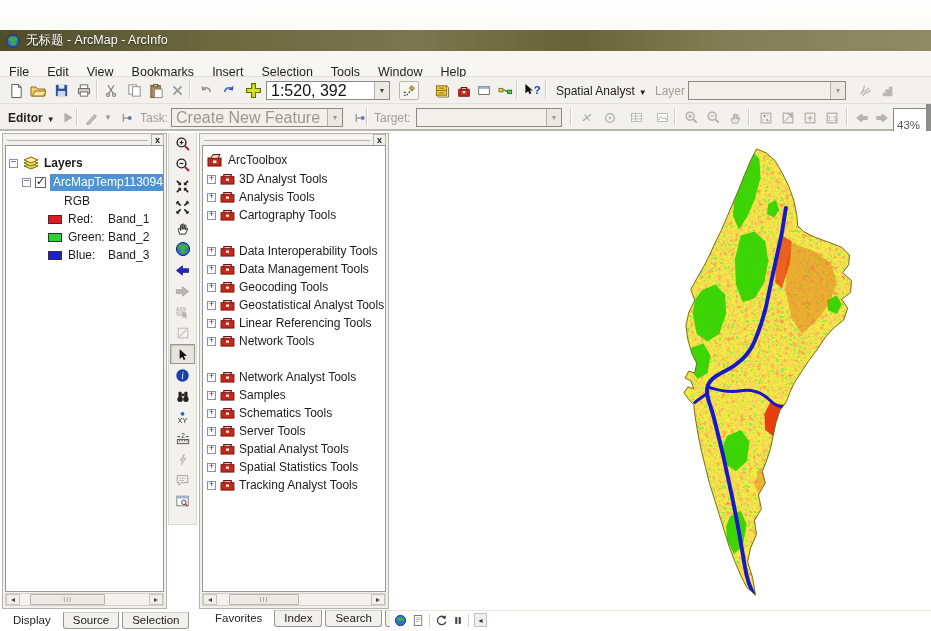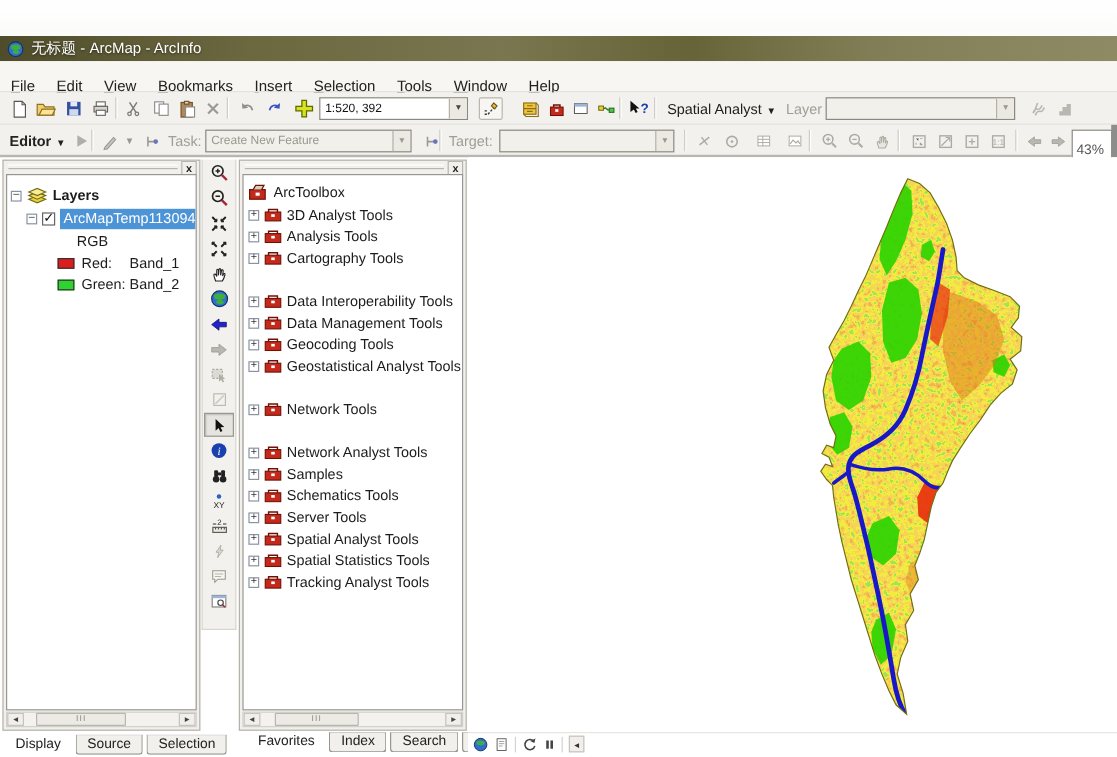--- a/index.html
+++ b/index.html
@@ -22,21 +22,21 @@
 .menubar .mitem::first-letter { text-decoration:underline; }
 
 
 .tb { position:absolute; left:0; width:931px; background:#f2f1ee; }
 .tb1 { top:77px; height:27px; border-bottom:1px solid #e2e0da; }
 .tb2 { top:104px; height:27px; border-bottom:2px solid #b9b6af; }
 .ti { position:absolute; top:4px; width:20px; height:19px; display:flex; align-items:center; justify-content:center; }
 .ti.raised { border:1px solid #b9b6ae; background:#f7f6f2; border-radius:2px; }
 .sep { position:absolute; top:4px; width:1px; height:18px; background:#cfcdc6; box-shadow:1px 0 0 #fff; }
 .combo { position:absolute; top:4px; height:19px; background:#fff; border:1px solid #8a887f; display:flex;
-  align-items:center; font-size:10px; padding-left:4px; color:#111; overflow:hidden; white-space:nowrap; }
+  align-items:center; font-size:16px; padding-left:4px; color:#111; overflow:hidden; white-space:nowrap; }
 .combo .arrow { margin-left:auto; align-self:stretch; width:15px; background:#ece9e2; border-left:1px solid #b5b2a9;
   display:flex; align-items:center; justify-content:center; flex:0 0 15px; }
 .combo .arrow::before { content:"▼"; font-size:7px; color:#444; }
 .combo.grayed { background:#f1f0ea; color:#9a988f; }
 .combo.grayed .arrow::before { color:#9a988f; }
 .tlabel { position:absolute; top:7px; font-size:12px; color:#222; white-space:nowrap; }
 .tlabel.grayed { color:#a09e95; }
 .dd-caret { font-size:8px; margin-left:4px; color:#222; }
 .pctbox { position:absolute; top:4px; height:19px; background:#fff; border:1px solid #8a887f; font-size:11.5px;
   display:flex; align-items:center; padding:16px 3px; color:#555; }
@@ -415,20 +415,24 @@
         <span>RGB</span>
       </div>
       <div class="toc-row" style="top:64px; padding-left:42px; gap:6px;">
         <span class="swatch" style="background:#dd1d1d"></span>
         <span><span class="band-label">Red:</span><span>Band_1</span></span>
       </div>
       <div class="toc-row" style="top:82px; padding-left:42px; gap:6px;">
         <span class="swatch" style="background:#2ed42e"></span>
         <span><span class="band-label">Green:</span><span>Band_2</span></span>
       </div>
+      <div class="toc-row" style="top:100px; padding-left:42px; gap:6px;">
+        <span class="swatch" style="background:#1d1dd4"></span>
+        <span><span class="band-label">Blue:</span><span>Band_3</span></span>
+      </div>
     </div>
     <div class="hscroll">
       <span class="sb-btn">◂</span>
       <span class="sb-track">
           <span class="sb-thumb">III</span>
         </span>
       <span class="sb-btn">▸</span>
     </div>
   </div>
 
@@ -638,20 +642,31 @@
       <div class="tbx-row" style="top:150px">
           <span class="expander"></span>
           <span>
             <svg width="15" height="12" viewBox="0 0 16 13">
               <rect x="1" y="4" width="14" height="8" fill="#c42a1c" stroke="#701006"></rect>
               <path d="M4 4 V1.8 h8 V4" fill="none" stroke="#701006" stroke-width="1.3"></path>
               <rect x="6.4" y="6" width="3.2" height="2.4" fill="#fff"></rect>
             </svg>
           </span>
           <span class="lbl">Geostatistical Analyst Tools</span>
+        </div>
+      <div class="tbx-row" style="top:168px">
+          <span class="expander"></span>
+          <span>
+            <svg width="15" height="12" viewBox="0 0 16 13">
+              <rect x="1" y="4" width="14" height="8" fill="#c42a1c" stroke="#701006"></rect>
+              <path d="M4 4 V1.8 h8 V4" fill="none" stroke="#701006" stroke-width="1.3"></path>
+              <rect x="6.4" y="6" width="3.2" height="2.4" fill="#fff"></rect>
+            </svg>
+          </span>
+          <span class="lbl">Linear Referencing Tools</span>
         </div>
       <div class="tbx-row" style="top:186px">
           <span class="expander"></span>
           <span>
             <svg width="15" height="12" viewBox="0 0 16 13">
               <rect x="1" y="4" width="14" height="8" fill="#c42a1c" stroke="#701006"></rect>
               <path d="M4 4 V1.8 h8 V4" fill="none" stroke="#701006" stroke-width="1.3"></path>
               <rect x="6.4" y="6" width="3.2" height="2.4" fill="#fff"></rect>
             </svg>
           </span>

